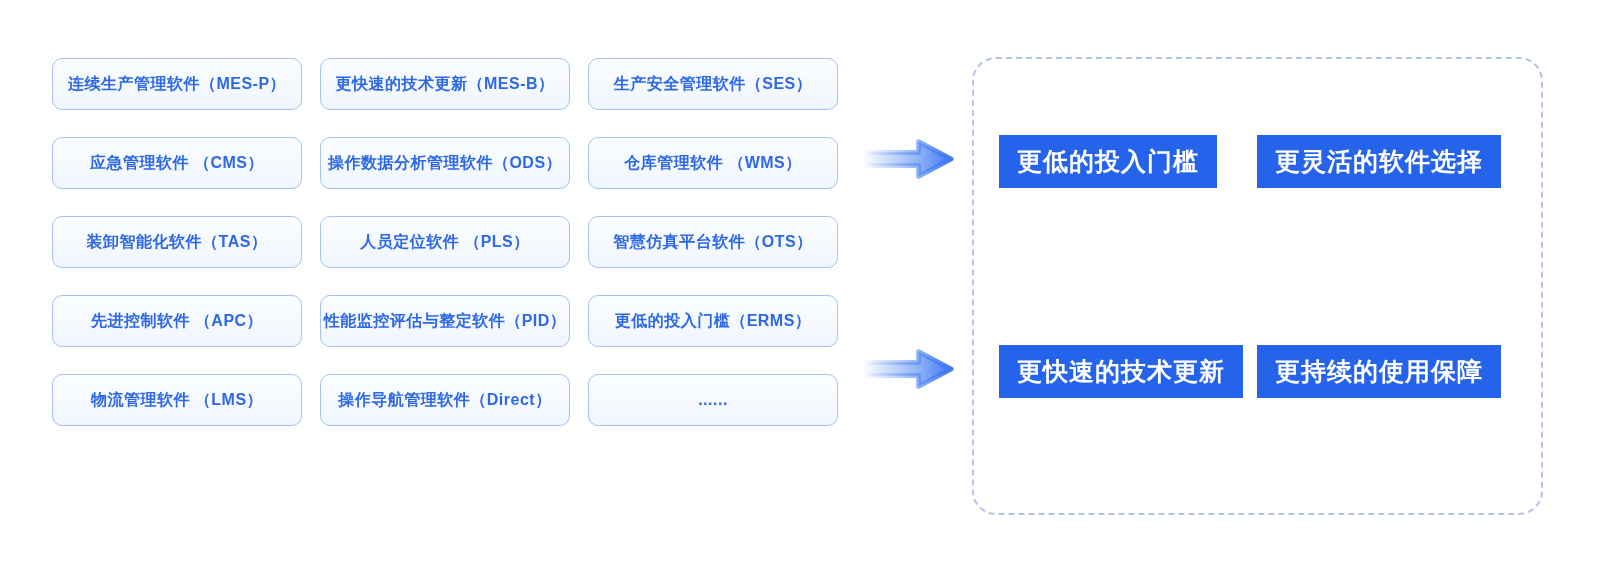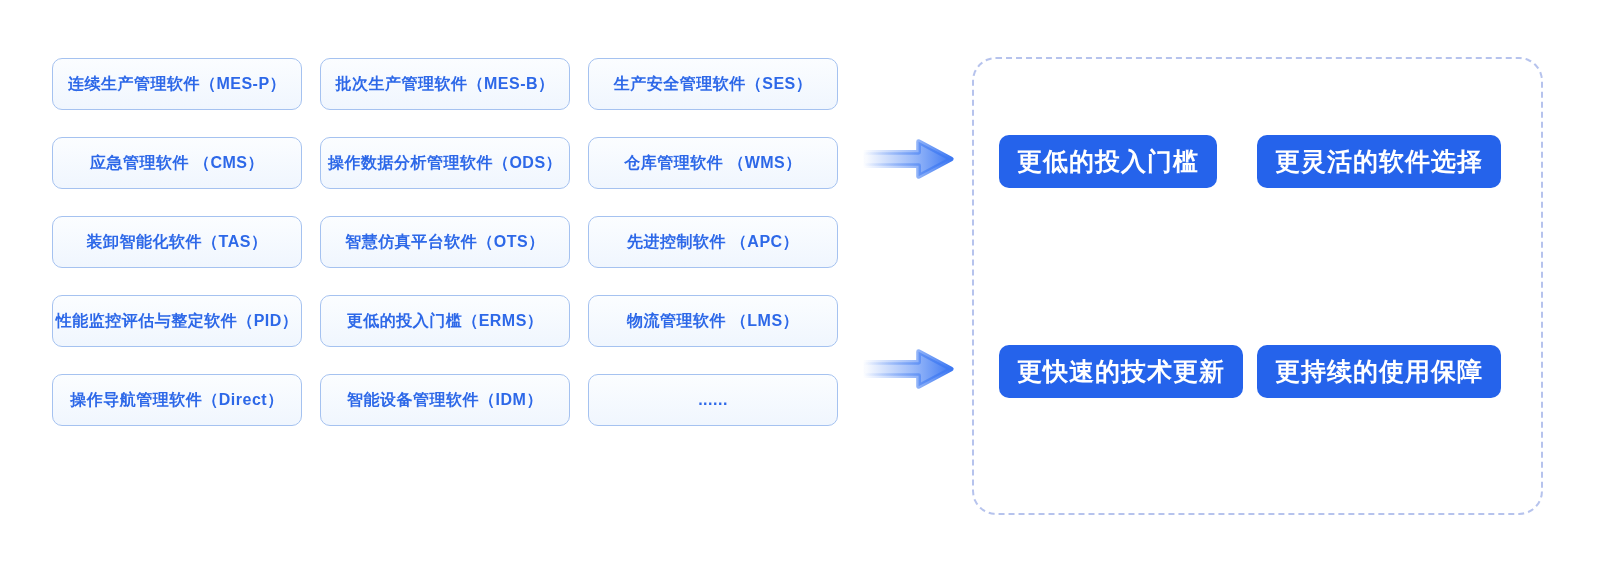--- a/index.html
+++ b/index.html
@@ -48,21 +48,21 @@
     width: 571px; height: 458px;
     border: 2px dashed #b6c3ed;
     border-radius: 24px;
     background: #ffffff;
   }
   .benefit-box {
     position: absolute;
     height: 53px;
     display: flex; align-items: center; justify-content: center;
     background: #2563eb;
-    border-radius: 10px;
+    border-radius: 0;
     padding: 0 18px;
   }
   .benefit-box.b1 { left: 25px;  top: 76px;  min-width: 216px; }
   .benefit-box.b2 { left: 283px; top: 76px;  min-width: 218px; justify-content: center; }
   .benefit-box.b3 { left: 25px;  top: 286px; min-width: 216px; }
   .benefit-box.b4 { left: 283px; top: 286px; min-width: 218px; }
   .benefit-label {
     color: #ffffff;
     font-size: 25px;
     font-weight: 800;
@@ -73,57 +73,57 @@
 </head>
 <body>
 
 <div class="canvas">
 
   <div class="module-grid">
     <div class="module-box">
         <span class="module-label">连续生产管理软件（MES-P）</span>
       </div>
     <div class="module-box">
-        <span class="module-label">批次生产管理软件（MES-B）</span>
+        <span class="module-label">更快速的技术更新（MES-B）</span>
       </div>
     <div class="module-box">
         <span class="module-label">生产安全管理软件（SES）</span>
       </div>
     <div class="module-box">
         <span class="module-label">应急管理软件 （CMS）</span>
       </div>
     <div class="module-box">
         <span class="module-label">操作数据分析管理软件（ODS）</span>
       </div>
     <div class="module-box">
         <span class="module-label">仓库管理软件 （WMS）</span>
       </div>
     <div class="module-box">
         <span class="module-label">装卸智能化软件（TAS）</span>
+      </div>
+    <div class="module-box">
+        <span class="module-label">人员定位软件 （PLS）</span>
       </div>
     <div class="module-box">
         <span class="module-label">智慧仿真平台软件（OTS）</span>
       </div>
     <div class="module-box">
         <span class="module-label">先进控制软件 （APC）</span>
       </div>
     <div class="module-box">
         <span class="module-label">性能监控评估与整定软件（PID）</span>
       </div>
     <div class="module-box">
         <span class="module-label">更低的投入门槛（ERMS）</span>
       </div>
     <div class="module-box">
         <span class="module-label">物流管理软件 （LMS）</span>
       </div>
     <div class="module-box">
         <span class="module-label">操作导航管理软件（Direct）</span>
-      </div>
-    <div class="module-box">
-        <span class="module-label">智能设备管理软件（IDM）</span>
       </div>
     <div class="module-box">
         <span class="module-label">......</span>
       </div>
   </div>
 
   <svg class="arrow arrow-1" viewBox="0 0 100 50">
     <defs>
       <linearGradient id="arrowGrad1" x1="0" y1="0" x2="1" y2="0">
         <stop offset="0" stop-color="#4f86f4" stop-opacity="0"></stop>

